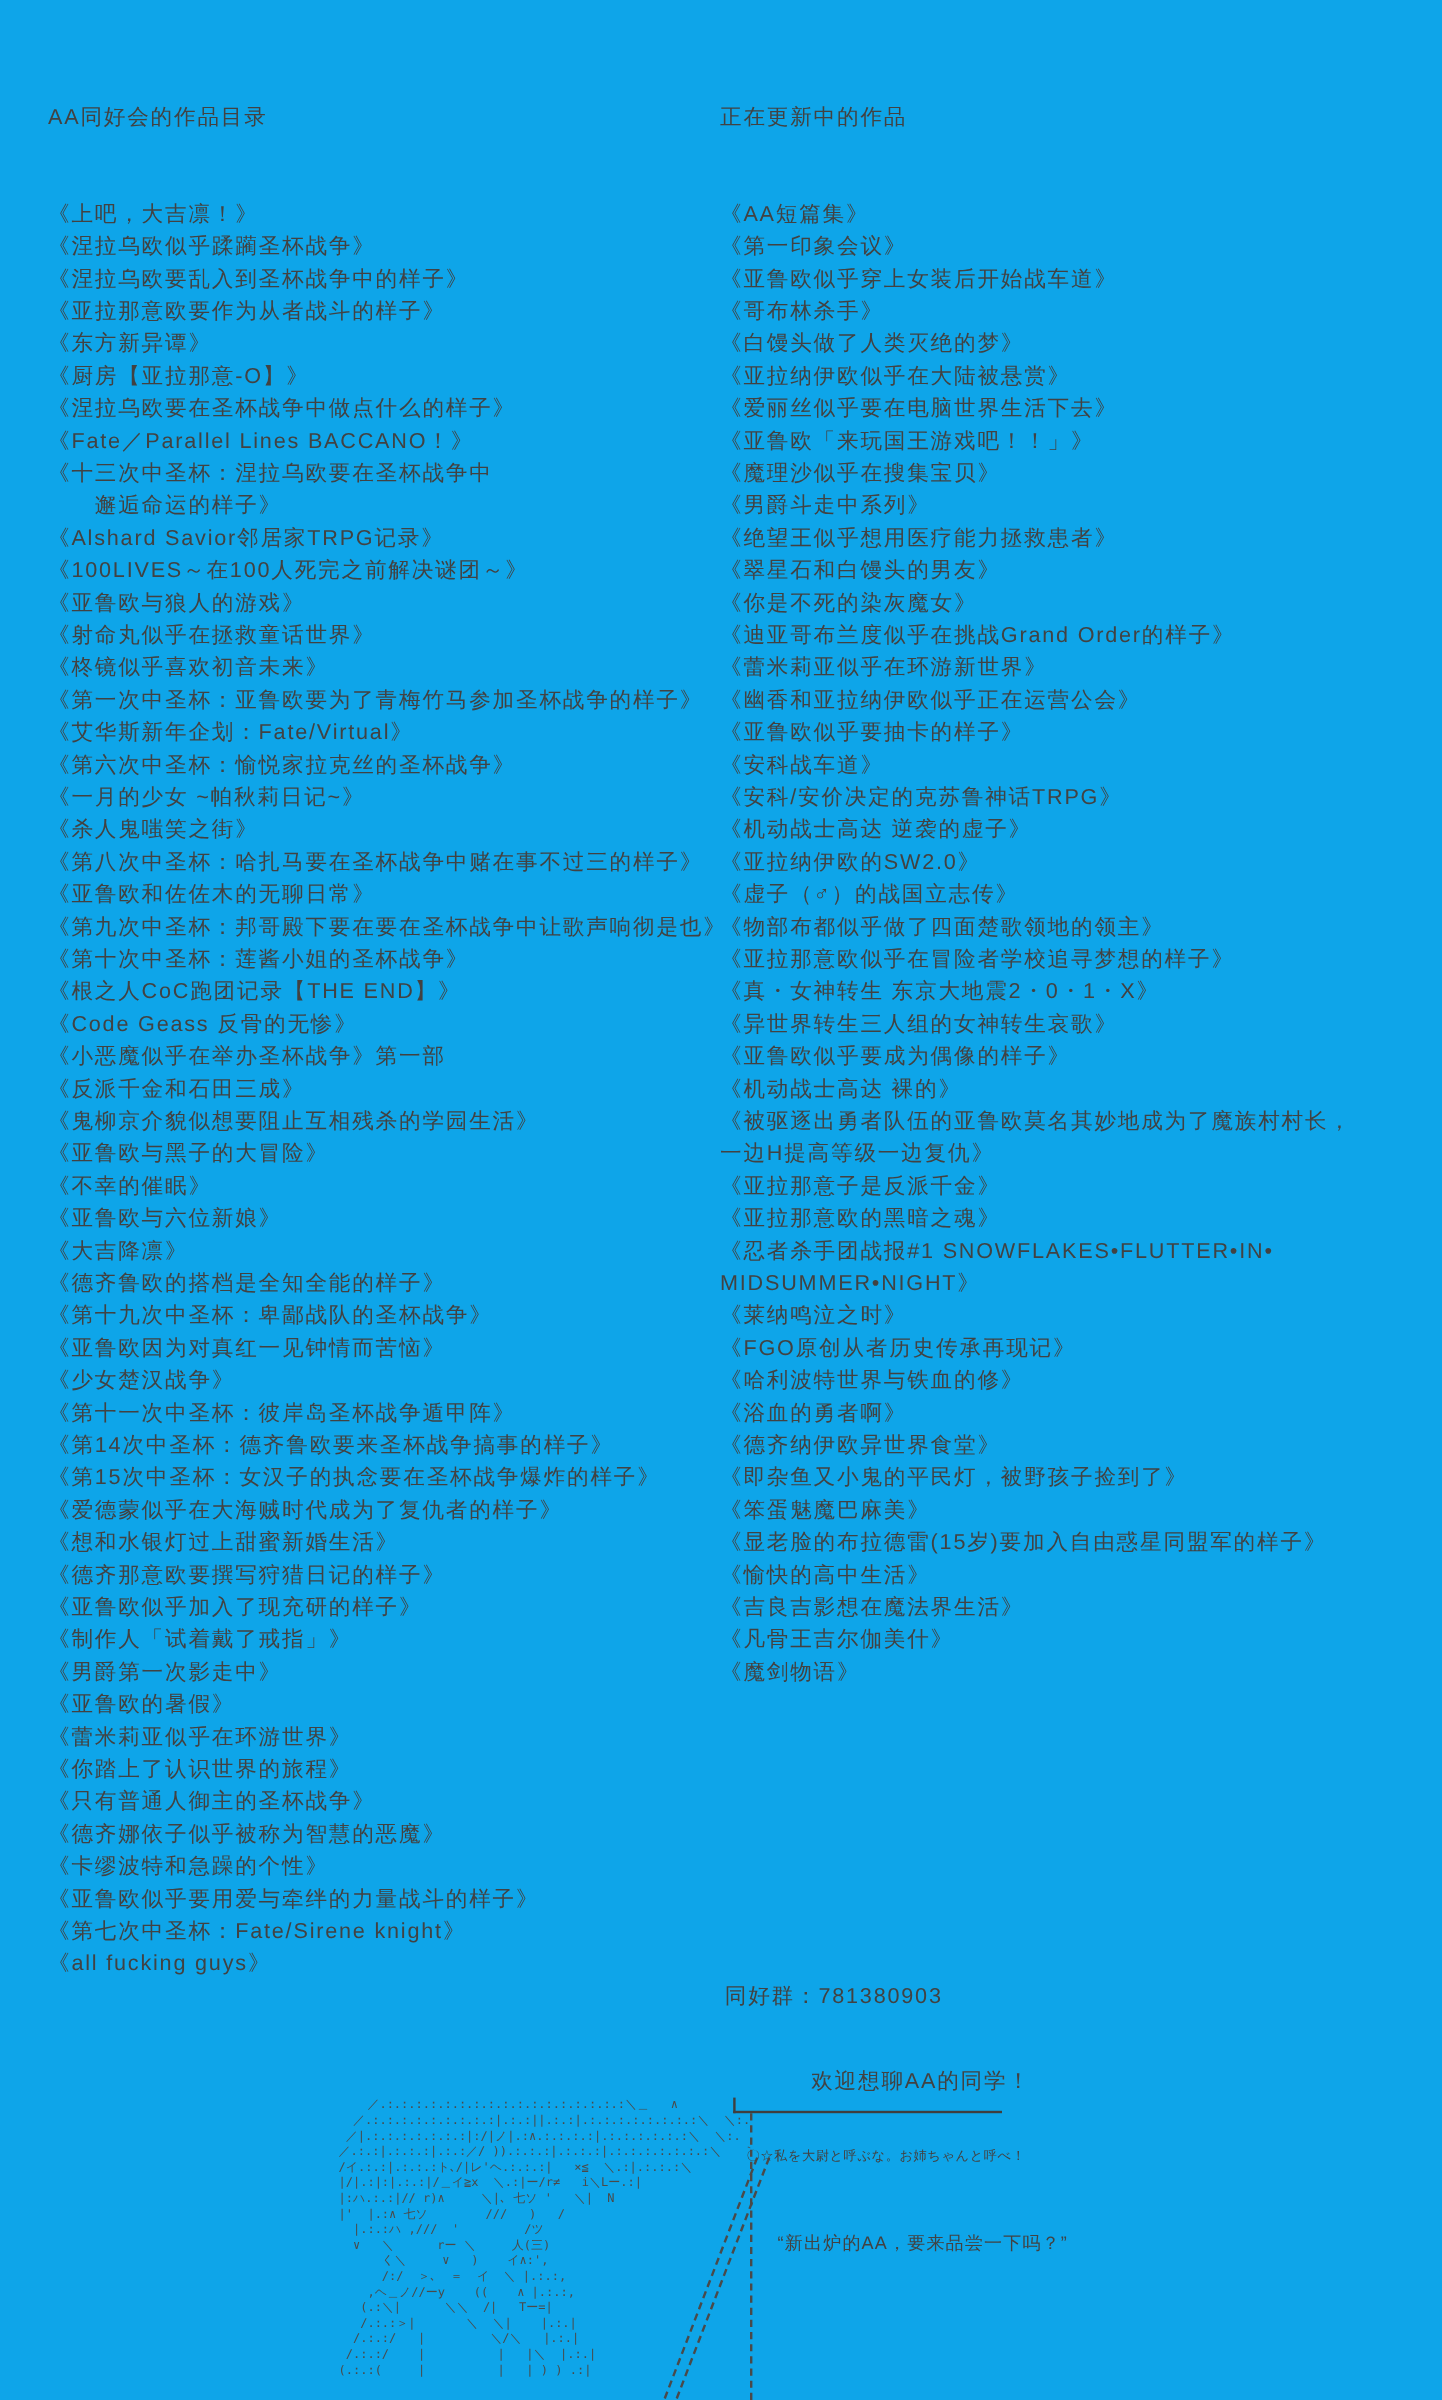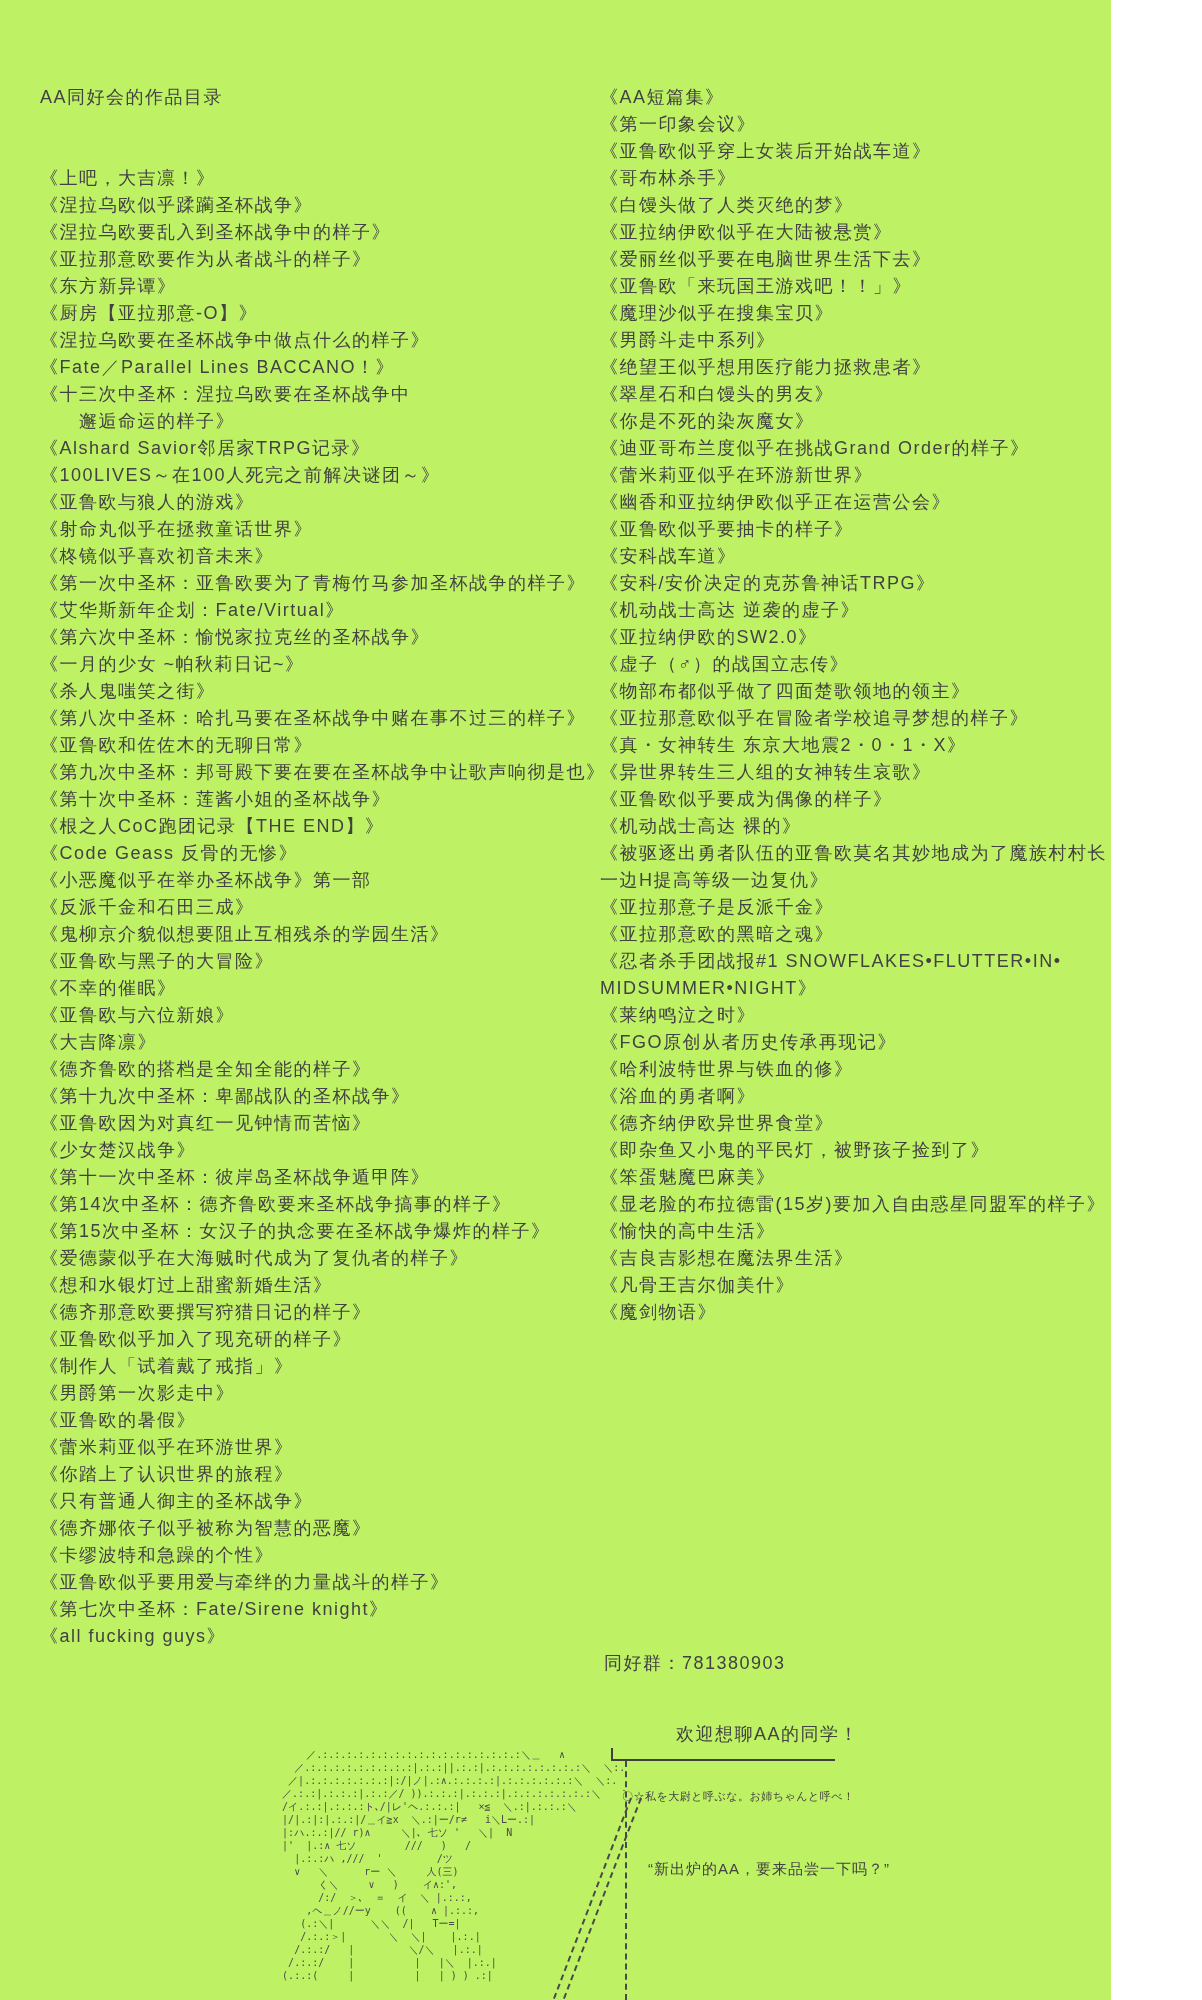--- a/index.html
+++ b/index.html
@@ -1,20 +1,20 @@
 <!DOCTYPE html>
 <html><head>
 <meta charset="utf-8">
 <style>
   html,body{margin:0;padding:0;background:#ffffff;}
   .page{
     position:relative;
-    width:1111px;
+    width:1202px;
     height:2000px;
-    background:#bef264;
+    background:#0ea5e9;
     overflow:hidden;
     font-family:"Liberation Sans",sans-serif;
     color:#424242;
   }
   .col{
     position:absolute;
     top:30px;
     font-size:18px;
     line-height:27px;
     letter-spacing:1.5px;
@@ -64,20 +64,21 @@
 <body>
 
 <div class="page">
 
   <div class="col col-left">
     <div class="row">AA同好会的作品目录</div>
     <div><div class="row">《上吧，大吉凛！》</div><div class="row">《涅拉乌欧似乎蹂躏圣杯战争》</div><div class="row">《涅拉乌欧要乱入到圣杯战争中的样子》</div><div class="row">《亚拉那意欧要作为从者战斗的样子》</div><div class="row">《东方新异谭》</div><div class="row">《厨房【亚拉那意-O】》</div><div class="row">《涅拉乌欧要在圣杯战争中做点什么的样子》</div><div class="row">《Fate／Parallel Lines BACCANO！》</div><div class="row">《十三次中圣杯：涅拉乌欧要在圣杯战争中</div><div class="row">　　邂逅命运的样子》</div><div class="row">《Alshard Savior邻居家TRPG记录》</div><div class="row">《100LIVES～在100人死完之前解决谜团～》</div><div class="row">《亚鲁欧与狼人的游戏》</div><div class="row">《射命丸似乎在拯救童话世界》</div><div class="row">《柊镜似乎喜欢初音未来》</div><div class="row">《第一次中圣杯：亚鲁欧要为了青梅竹马参加圣杯战争的样子》</div><div class="row">《艾华斯新年企划：Fate/Virtual》</div><div class="row">《第六次中圣杯：愉悦家拉克丝的圣杯战争》</div><div class="row">《一月的少女 ~帕秋莉日记~》</div><div class="row">《杀人鬼嗤笑之街》</div><div class="row">《第八次中圣杯：哈扎马要在圣杯战争中赌在事不过三的样子》</div><div class="row">《亚鲁欧和佐佐木的无聊日常》</div><div class="row">《第九次中圣杯：邦哥殿下要在要在圣杯战争中让歌声响彻是也》</div><div class="row">《第十次中圣杯：莲酱小姐的圣杯战争》</div><div class="row">《根之人CoC跑团记录【THE END】》</div><div class="row">《Code Geass 反骨的无惨》</div><div class="row">《小恶魔似乎在举办圣杯战争》第一部</div><div class="row">《反派千金和石田三成》</div><div class="row">《鬼柳京介貌似想要阻止互相残杀的学园生活》</div><div class="row">《亚鲁欧与黑子的大冒险》</div><div class="row">《不幸的催眠》</div><div class="row">《亚鲁欧与六位新娘》</div><div class="row">《大吉降凛》</div><div class="row">《德齐鲁欧的搭档是全知全能的样子》</div><div class="row">《第十九次中圣杯：卑鄙战队的圣杯战争》</div><div class="row">《亚鲁欧因为对真红一见钟情而苦恼》</div><div class="row">《少女楚汉战争》</div><div class="row">《第十一次中圣杯：彼岸岛圣杯战争遁甲阵》</div><div class="row">《第14次中圣杯：德齐鲁欧要来圣杯战争搞事的样子》</div><div class="row">《第15次中圣杯：女汉子的执念要在圣杯战争爆炸的样子》</div><div class="row">《爱德蒙似乎在大海贼时代成为了复仇者的样子》</div><div class="row">《想和水银灯过上甜蜜新婚生活》</div><div class="row">《德齐那意欧要撰写狩猎日记的样子》</div><div class="row">《亚鲁欧似乎加入了现充研的样子》</div><div class="row">《制作人「试着戴了戒指」》</div><div class="row">《男爵第一次影走中》</div><div class="row">《亚鲁欧的暑假》</div><div class="row">《蕾米莉亚似乎在环游世界》</div><div class="row">《你踏上了认识世界的旅程》</div><div class="row">《只有普通人御主的圣杯战争》</div><div class="row">《德齐娜依子似乎被称为智慧的恶魔》</div><div class="row">《卡缪波特和急躁的个性》</div><div class="row">《亚鲁欧似乎要用爱与牵绊的力量战斗的样子》</div><div class="row">《第七次中圣杯：Fate/Sirene knight》</div><div class="row">《all fucking guys》</div></div>
   </div>
 
   <div class="col col-right">
+    <div class="row">正在更新中的作品</div>
     <div><div class="row">《AA短篇集》</div><div class="row">《第一印象会议》</div><div class="row">《亚鲁欧似乎穿上女装后开始战车道》</div><div class="row">《哥布林杀手》</div><div class="row">《白馒头做了人类灭绝的梦》</div><div class="row">《亚拉纳伊欧似乎在大陆被悬赏》</div><div class="row">《爱丽丝似乎要在电脑世界生活下去》</div><div class="row">《亚鲁欧「来玩国王游戏吧！！」》</div><div class="row">《魔理沙似乎在搜集宝贝》</div><div class="row">《男爵斗走中系列》</div><div class="row">《绝望王似乎想用医疗能力拯救患者》</div><div class="row">《翠星石和白馒头的男友》</div><div class="row">《你是不死的染灰魔女》</div><div class="row">《迪亚哥布兰度似乎在挑战Grand Order的样子》</div><div class="row">《蕾米莉亚似乎在环游新世界》</div><div class="row">《幽香和亚拉纳伊欧似乎正在运营公会》</div><div class="row">《亚鲁欧似乎要抽卡的样子》</div><div class="row">《安科战车道》</div><div class="row">《安科/安价决定的克苏鲁神话TRPG》</div><div class="row">《机动战士高达 逆袭的虚子》</div><div class="row">《亚拉纳伊欧的SW2.0》</div><div class="row">《虚子（♂）的战国立志传》</div><div class="row">《物部布都似乎做了四面楚歌领地的领主》</div><div class="row">《亚拉那意欧似乎在冒险者学校追寻梦想的样子》</div><div class="row">《真・女神转生 东京大地震2・0・1・X》</div><div class="row">《异世界转生三人组的女神转生哀歌》</div><div class="row">《亚鲁欧似乎要成为偶像的样子》</div><div class="row">《机动战士高达 裸的》</div><div class="row">《被驱逐出勇者队伍的亚鲁欧莫名其妙地成为了魔族村村长，</div><div class="row">一边H提高等级一边复仇》</div><div class="row">《亚拉那意子是反派千金》</div><div class="row">《亚拉那意欧的黑暗之魂》</div><div class="row">《忍者杀手团战报#1 SNOWFLAKES•FLUTTER•IN•</div><div class="row">MIDSUMMER•NIGHT》</div><div class="row">《莱纳鸣泣之时》</div><div class="row">《FGO原创从者历史传承再现记》</div><div class="row">《哈利波特世界与铁血的修》</div><div class="row">《浴血的勇者啊》</div><div class="row">《德齐纳伊欧异世界食堂》</div><div class="row">《即杂鱼又小鬼的平民灯，被野孩子捡到了》</div><div class="row">《笨蛋魅魔巴麻美》</div><div class="row">《显老脸的布拉德雷(15岁)要加入自由惑星同盟军的样子》</div><div class="row">《愉快的高中生活》</div><div class="row">《吉良吉影想在魔法界生活》</div><div class="row">《凡骨王吉尔伽美什》</div><div class="row">《魔剑物语》</div></div>
   </div>
 
   <div class="contacts">
     
   
     
       <div class="contact-entry">
         <div class="contact-main"><span>同好群：</span><span>781380903</span></div>
         <div class="contact-note">欢迎想聊AA的同学！</div>

